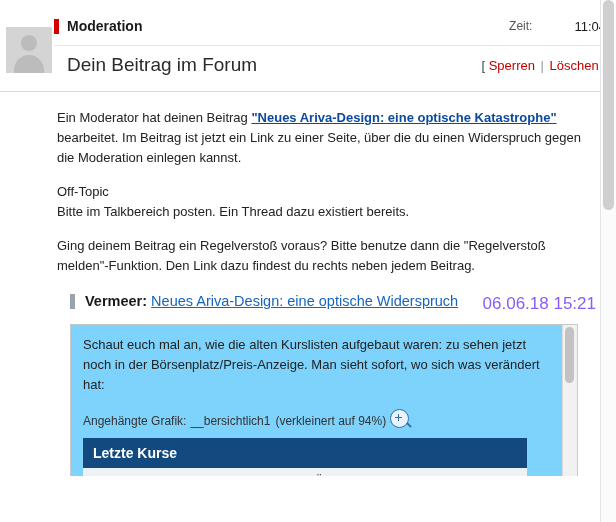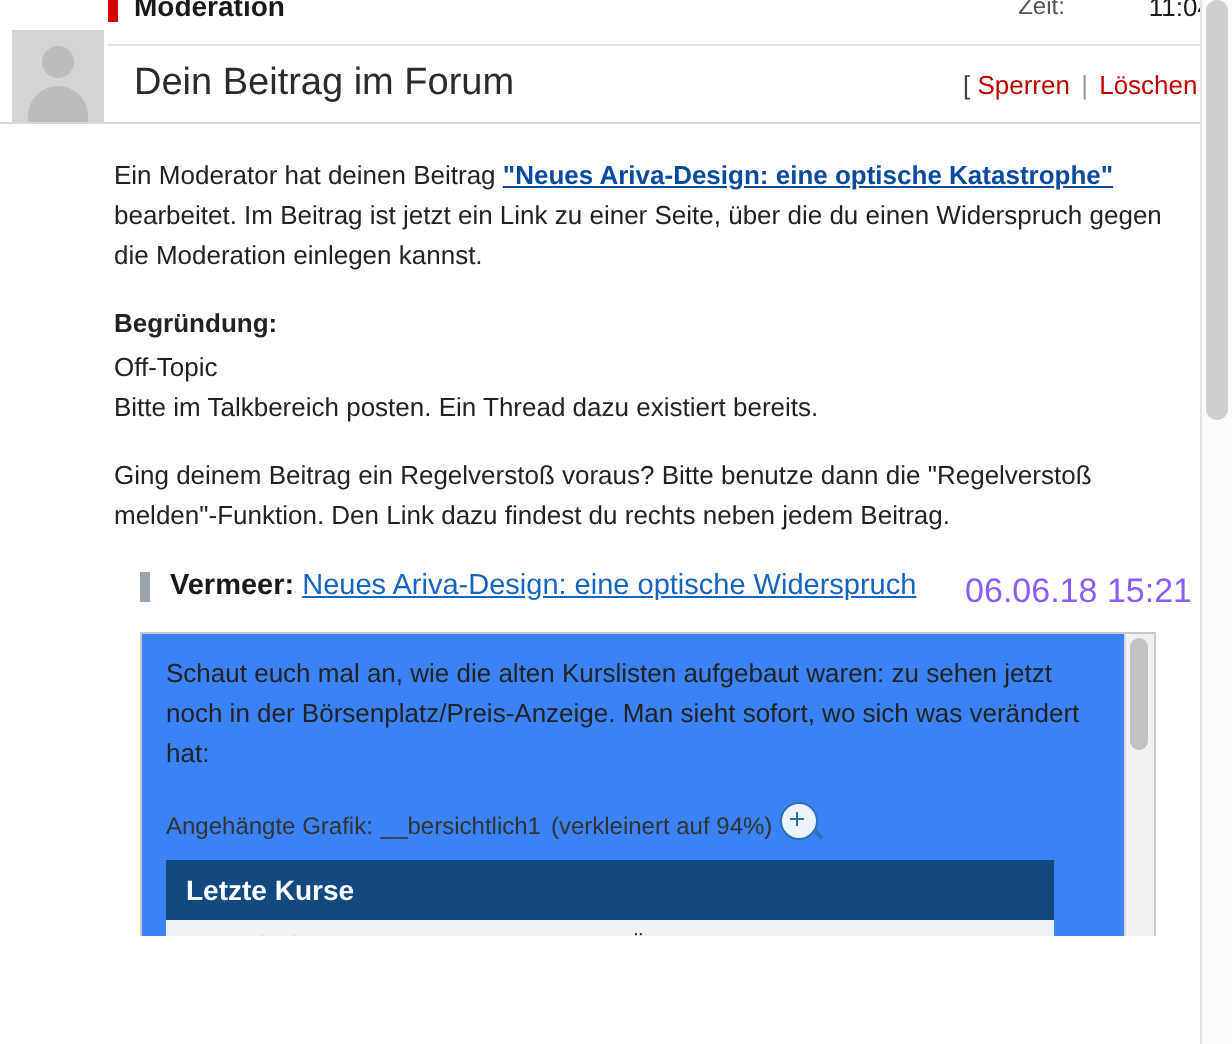--- a/index.html
+++ b/index.html
@@ -13,23 +13,23 @@
     font-family: "Liberation Sans", sans-serif;
     font-size: 13px;
     color: #222222;
     overflow: hidden;
     position: relative;
   }
 
   
   .header {
     display: flex;
-    align-items: flex-end;
+    align-items: center;
     border-bottom: 1px solid #d9d9d9;
-    height: 62px;
+    height: 92px;
     box-sizing: border-box;
   }
   .avatar-cell {
     width: 54px;
     min-width: 54px;
     padding: 8px 0 0 6px;
     box-sizing: border-box;
   }
   .avatar {
     width: 46px;
@@ -176,21 +176,21 @@
     font-size: 17px;
     white-space: nowrap;
     padding-top: 4px;
     padding-left: 8px;
   }
 
   .quote-box {
     margin: 10px 18px 0 13px;
     border: 1px solid #c9c9c9;
     border-bottom: none;
-    background: #3b82f6;
+    background: #7dd3fc;
     position: relative;
     height: 152px;
     box-sizing: border-box;
     overflow: hidden;
   }
   .quote-inner {
     padding: 10px 26px 0 12px;
   }
   .quote-text {
     line-height: 20px;
@@ -340,21 +340,20 @@
         <span>]</span>
       </div>
     </div>
   </div>
 </div>
 
 <div class="content">
 
   <p class="para"><span>Ein Moderator hat deinen Beitrag </span><a href="#" class="link-strong">"Neues Ariva-Design: eine optische Katastrophe"</a><span> bearbeitet. Im Beitrag ist jetzt ein Link zu einer Seite, über die du einen Widerspruch gegen die Moderation einlegen kannst.</span></p>
 
-  <p class="begruendung">Begründung:</p>
   <p class="tight">Off-Topic</p>
   <p class="tight">Bitte im Talkbereich posten. Ein Thread dazu existiert bereits.</p>
 
   <div class="gap"></div>
 
   <p class="para">Ging deinem Beitrag ein Regelverstoß voraus? Bitte benutze dann die "Regelverstoß melden"-Funktion. Den Link dazu findest du rechts neben jedem Beitrag.</p>
 
   <div class="quote-head">
     <div class="quote-bar"></div>
     <div class="quote-title">

